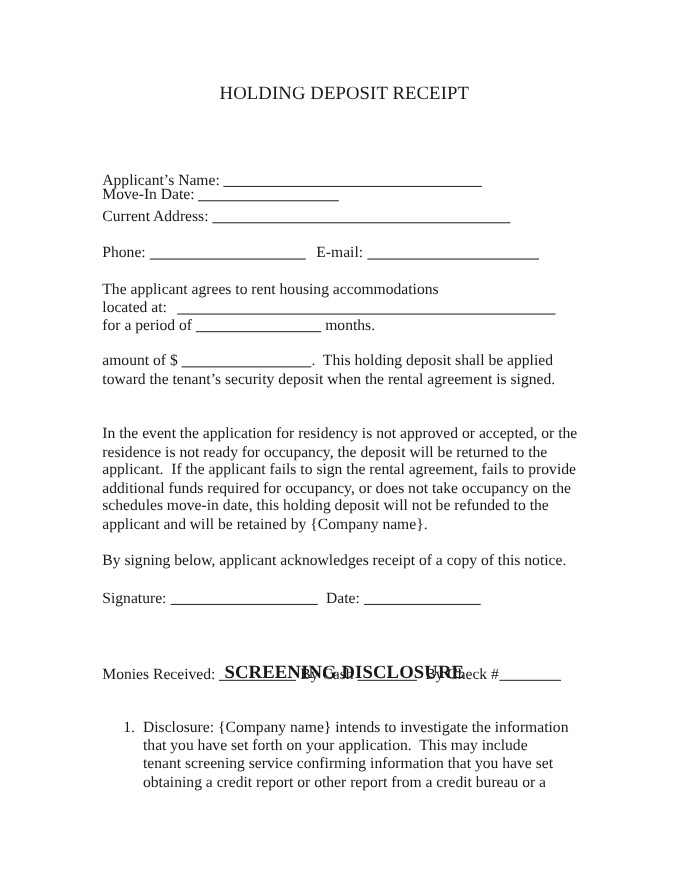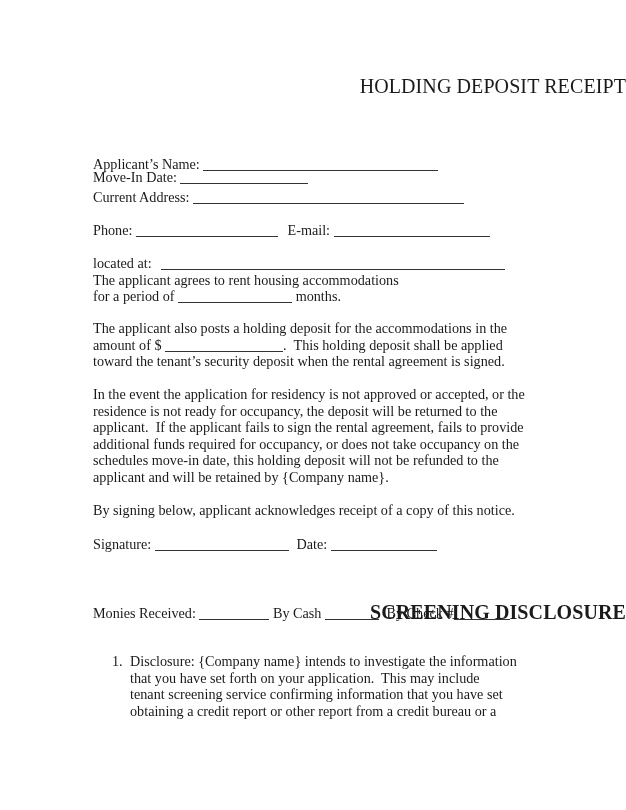--- a/index.html
+++ b/index.html
@@ -20,22 +20,22 @@
       position: absolute;
       left: 0;
       top: 0;
       width: 626px;
       height: 810px;
     }
     .title {
       position: absolute;
       left: 0;
       width: 626px;
-      text-align: right;
-      font-size: 20px;
+      text-align: center;
+      font-size: 17px;
       letter-spacing: 0.1px;
     }
     .line {
       position: absolute;
       left: 93px;
       white-space: nowrap;
       line-height: 16.6px;
     }
     .blank {
       display: inline-block;
@@ -93,34 +93,33 @@
   </div>
 
   <div class="line" style="top:222px;">
     <span>Phone:</span>
     <span class="blank" style="width:142px;"></span>
     <span style="margin-left:6px;">E-mail:</span>
     <span class="blank" style="width:156px;"></span>
   </div>
 
   <div class="para" style="top:255px;">
+    <span class="pl">The applicant agrees to rent housing accommodations</span>
     <span class="pl">
       <span>located at:</span>
       <span class="blank" style="width:344px; margin-left:6px;"></span>
     </span>
-    <span class="pl">The applicant agrees to rent housing accommodations</span>
     <span class="pl">
       <span>for a period of</span>
       <span class="blank" style="width:114px;"></span>
       <span>months.</span>
     </span>
   </div>
 
   <div class="para" style="top:320px;">
-    <span class="pl">The applicant also posts a holding deposit for the accommodations in the</span>
     <span class="pl">
       <span>amount of $</span>
       <span class="blank" style="width:118px;"></span><span style="white-space:pre;">.  This holding deposit shall be applied</span>
     </span>
     <span class="pl">toward the tenant’s security deposit when the rental agreement is signed.</span>
   </div>
 
   <div class="para" style="top:386px;">
     <span class="pl" style="white-space:pre;">In the event the application for residency is not approved or accepted, or the</span>
     <span class="pl" style="white-space:pre;">residence is not ready for occupancy, the deposit will be returned to the</span>

